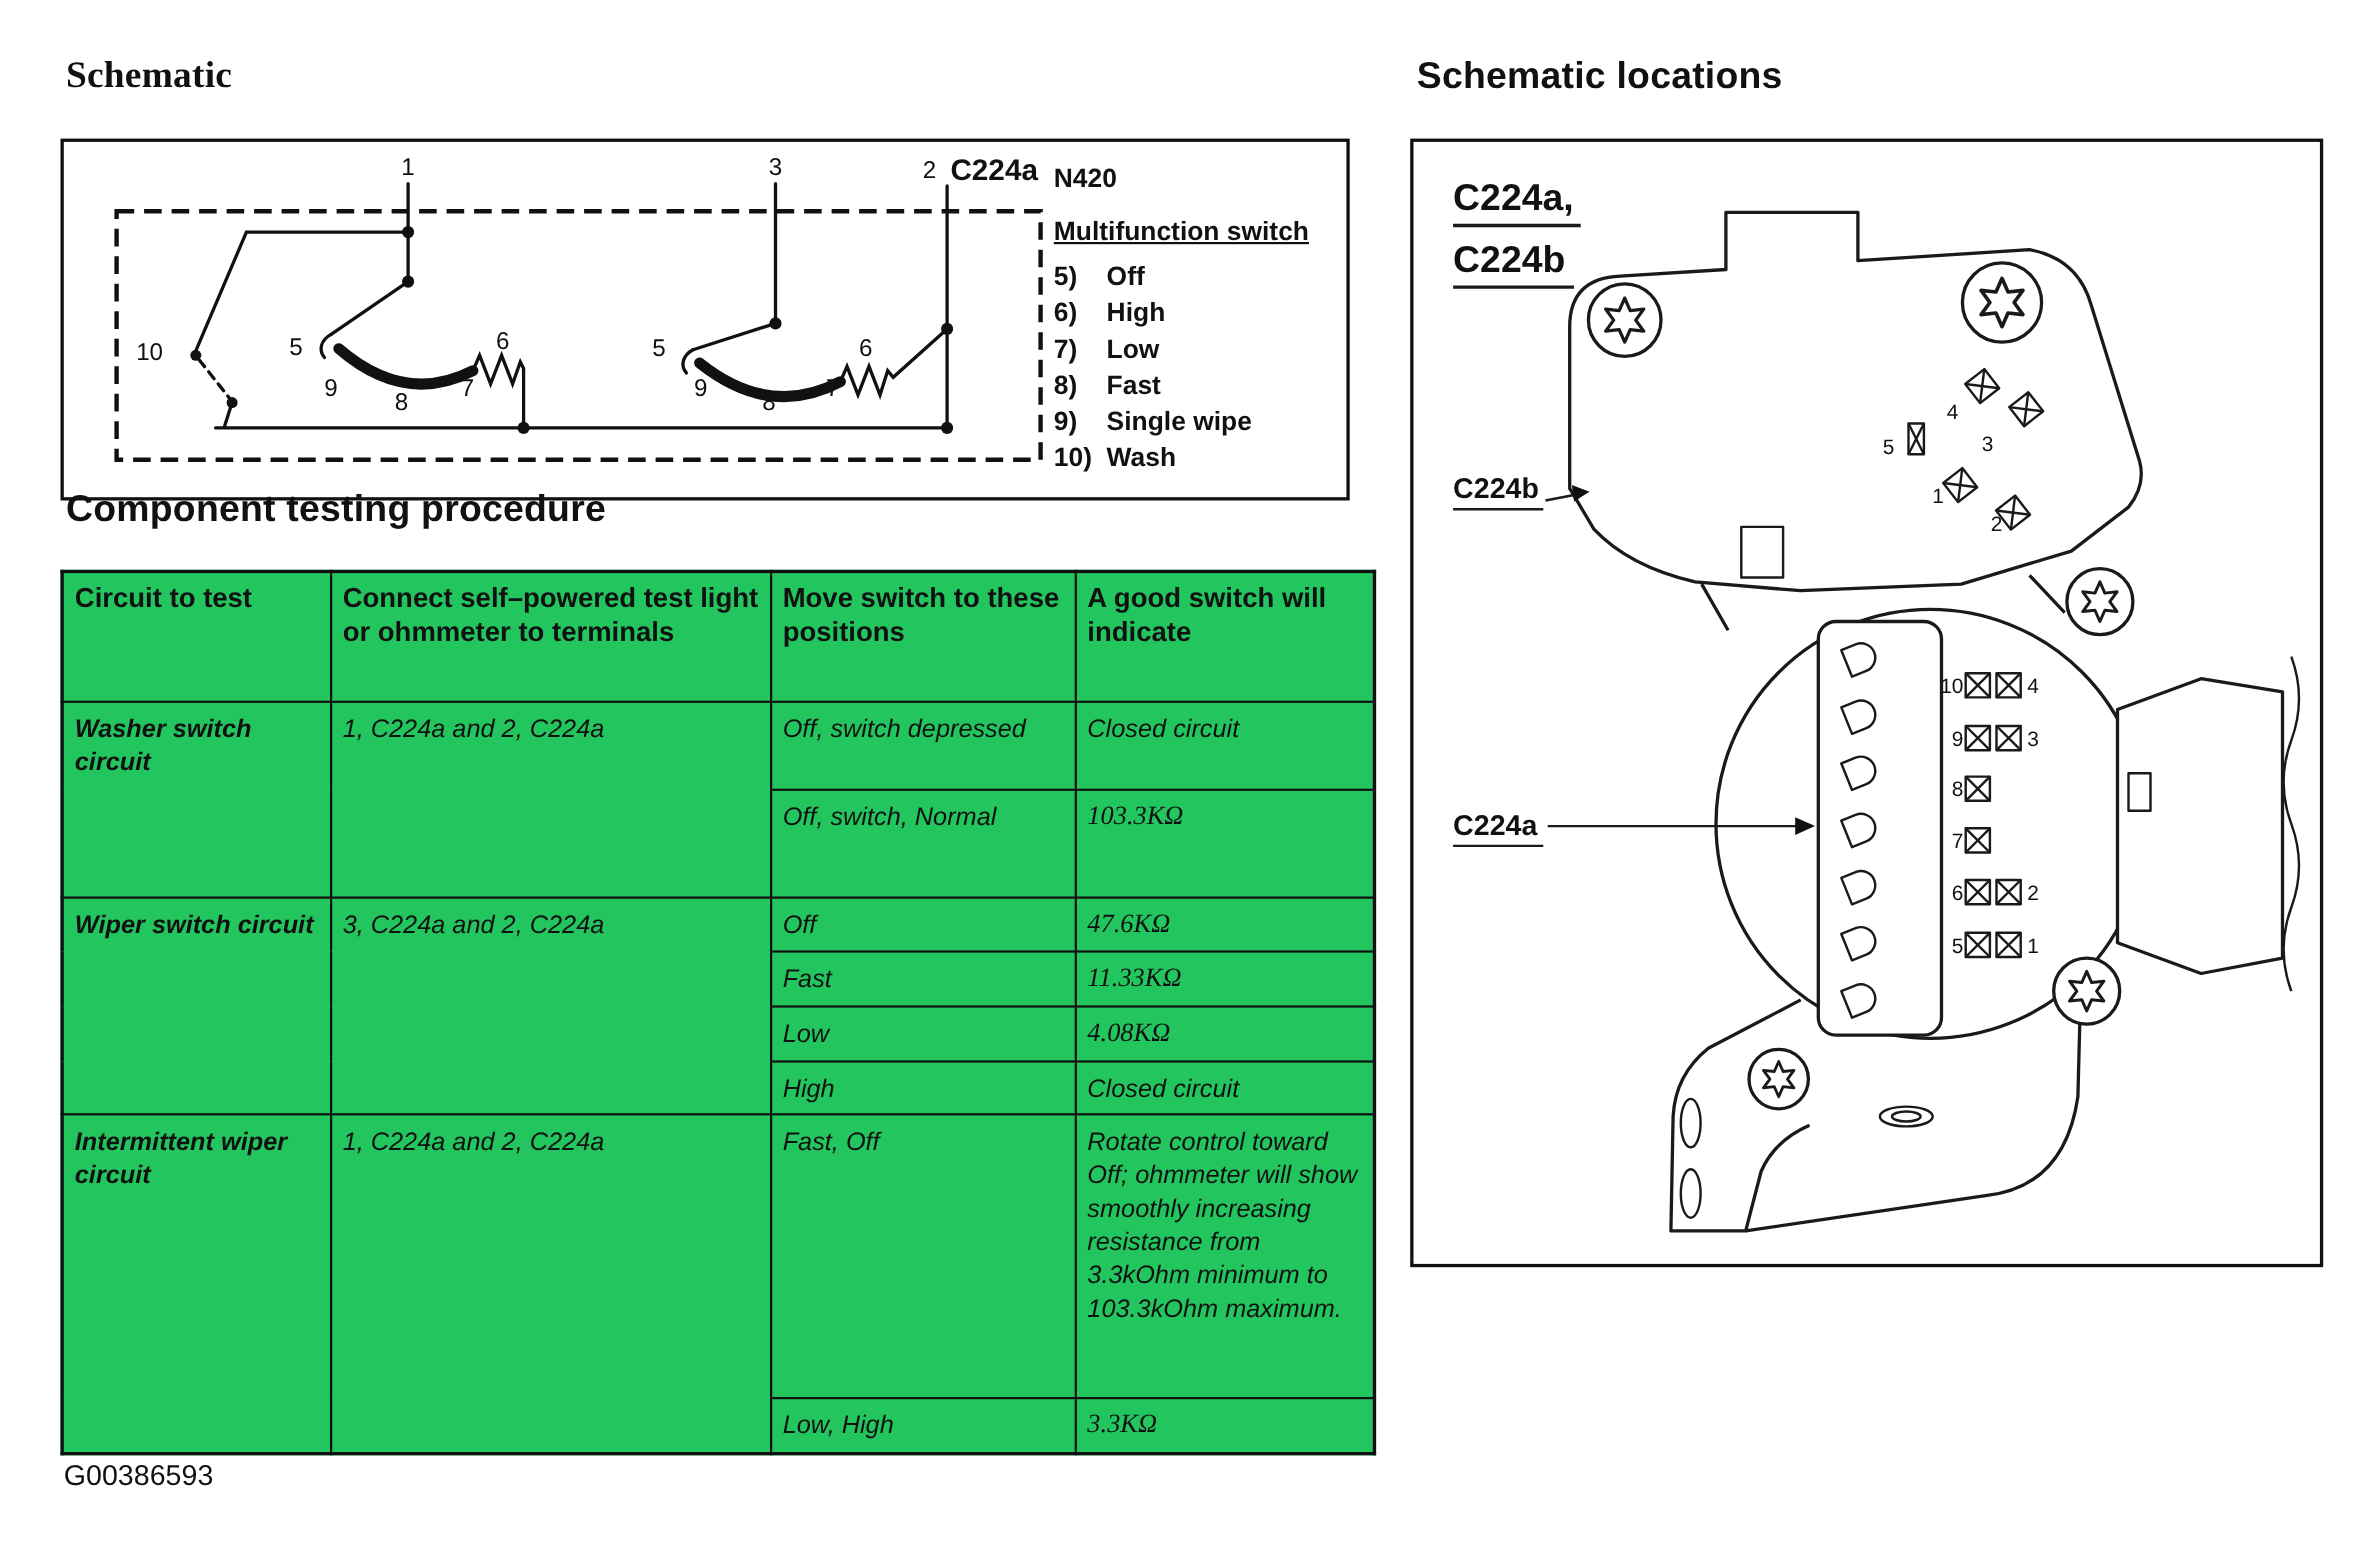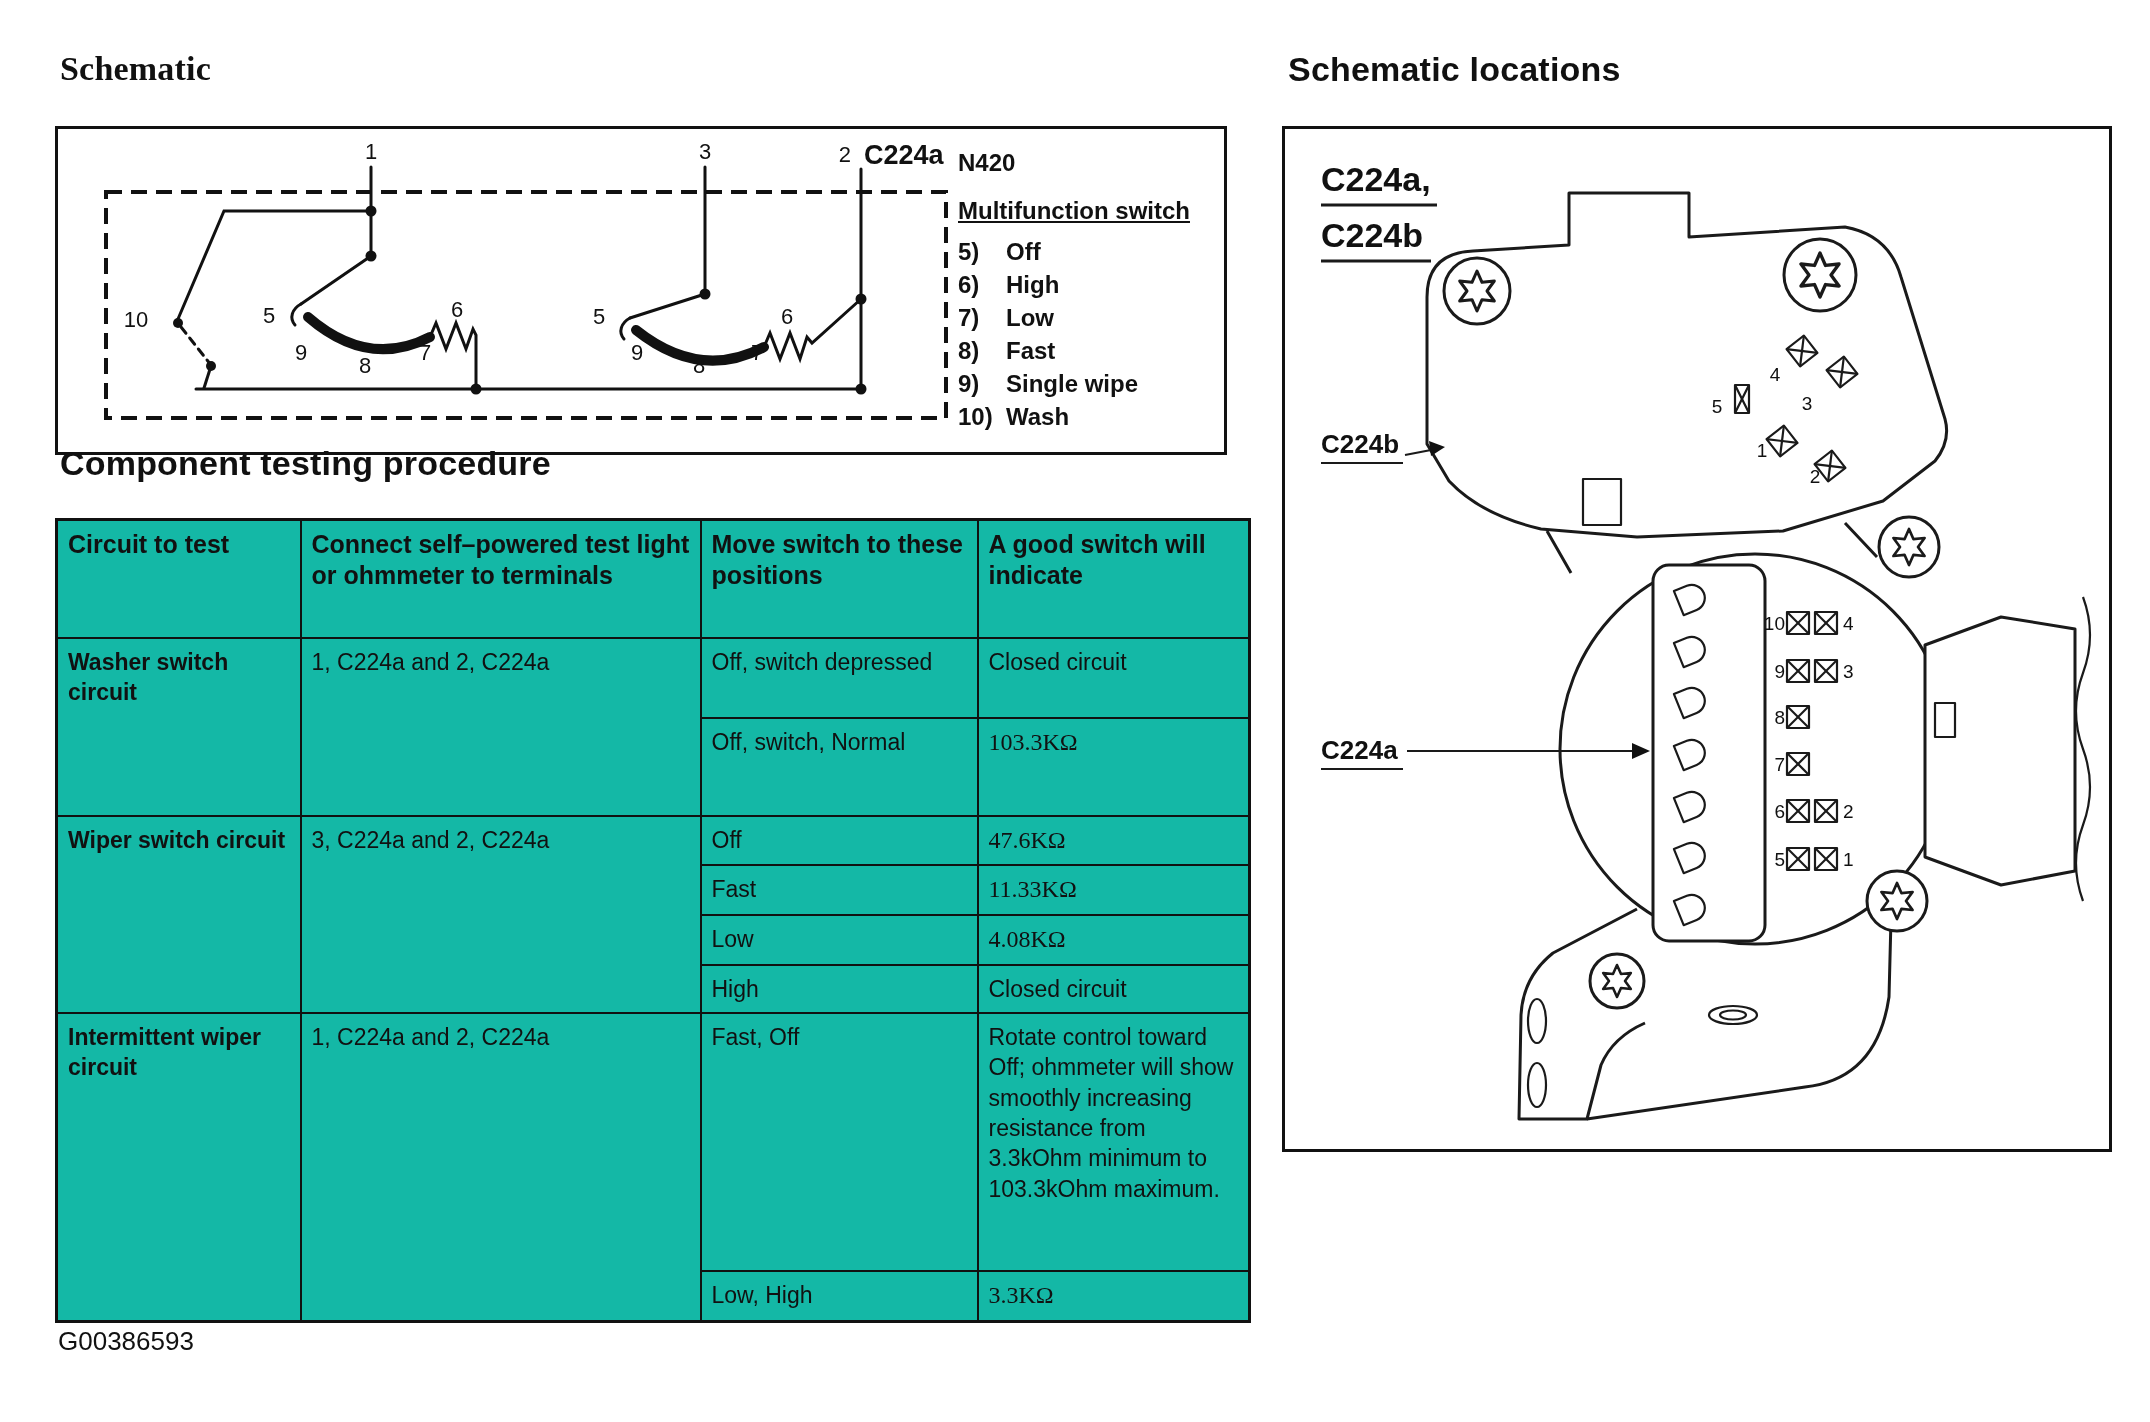--- a/index.html
+++ b/index.html
@@ -19,24 +19,24 @@
   }
   #schematic-box svg { position:absolute; left:0; top:0; }
 
   .legend { position:absolute; left:900px; top:20px; width:268px; font-weight:700; font-size:24px; }
   .legend-code { margin-bottom:20px; }
   .legend-name { margin-bottom:10px;text-decoration:underline; }
   .legend-row { display:flex; line-height:33px; }
   .legend-row .ln { width:48px; flex:0 0 48px; }
 
   #table-wrap { position:absolute; left:55px; top:518px; }
-  table { border-collapse:collapse; table-layout:fixed; width:1193px; border:3px solid #111; background:#14b8a6; }
+  table { border-collapse:collapse; table-layout:fixed; width:1193px; border:3px solid #111; background:#22c55e; }
   th, td { border:2px solid #111; vertical-align:top; text-align:left; padding:8px 10px; box-sizing:border-box; }
   th { font-size:25px; font-weight:700; line-height:1.25; }
-  td { font-size:23px; line-height:1.32; }
+  td { font-size:23px; line-height:1.32;font-style:italic; }
   td.c1 { font-weight:700; }
   td.ohm { font-family:"Liberation Serif", serif; font-size:24px; }
 
   #figure-code { position:absolute; left:58px; top:1326px; font-size:26px; }
 
   #terminal-box {
     position:absolute; left:1282px; top:126px; width:830px; height:1026px;
     border:3px solid #111; box-sizing:border-box; background:#fff;
   }
   #terminal-box svg { position:absolute; left:0; top:0; }

